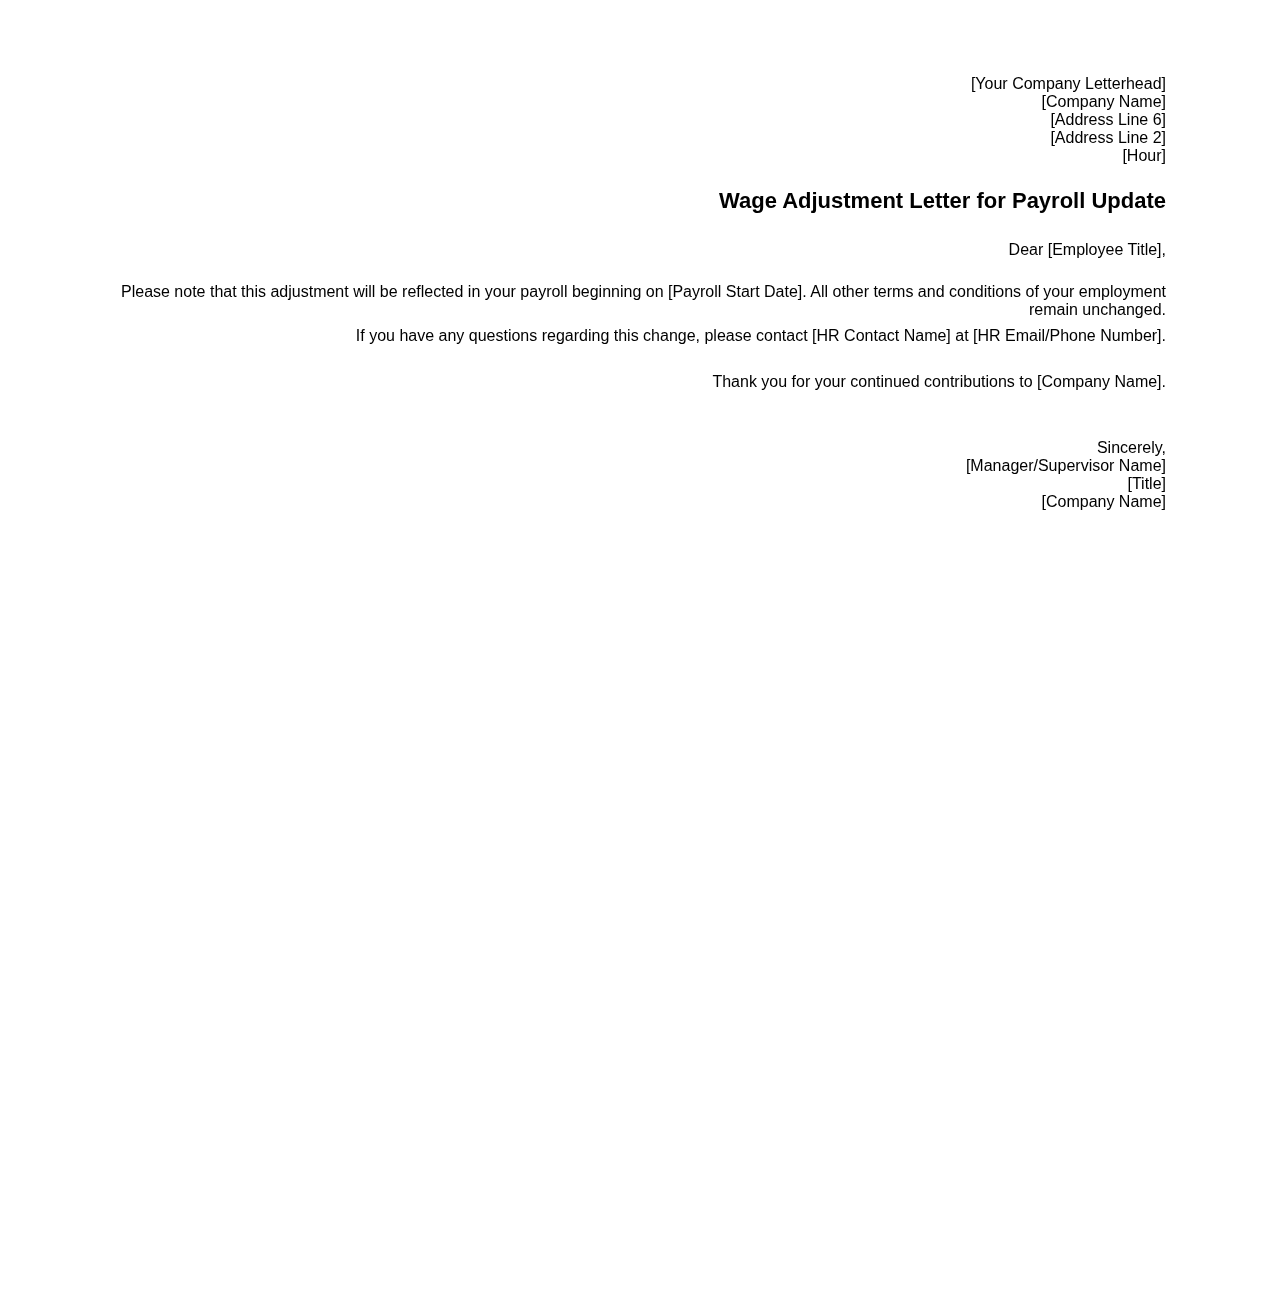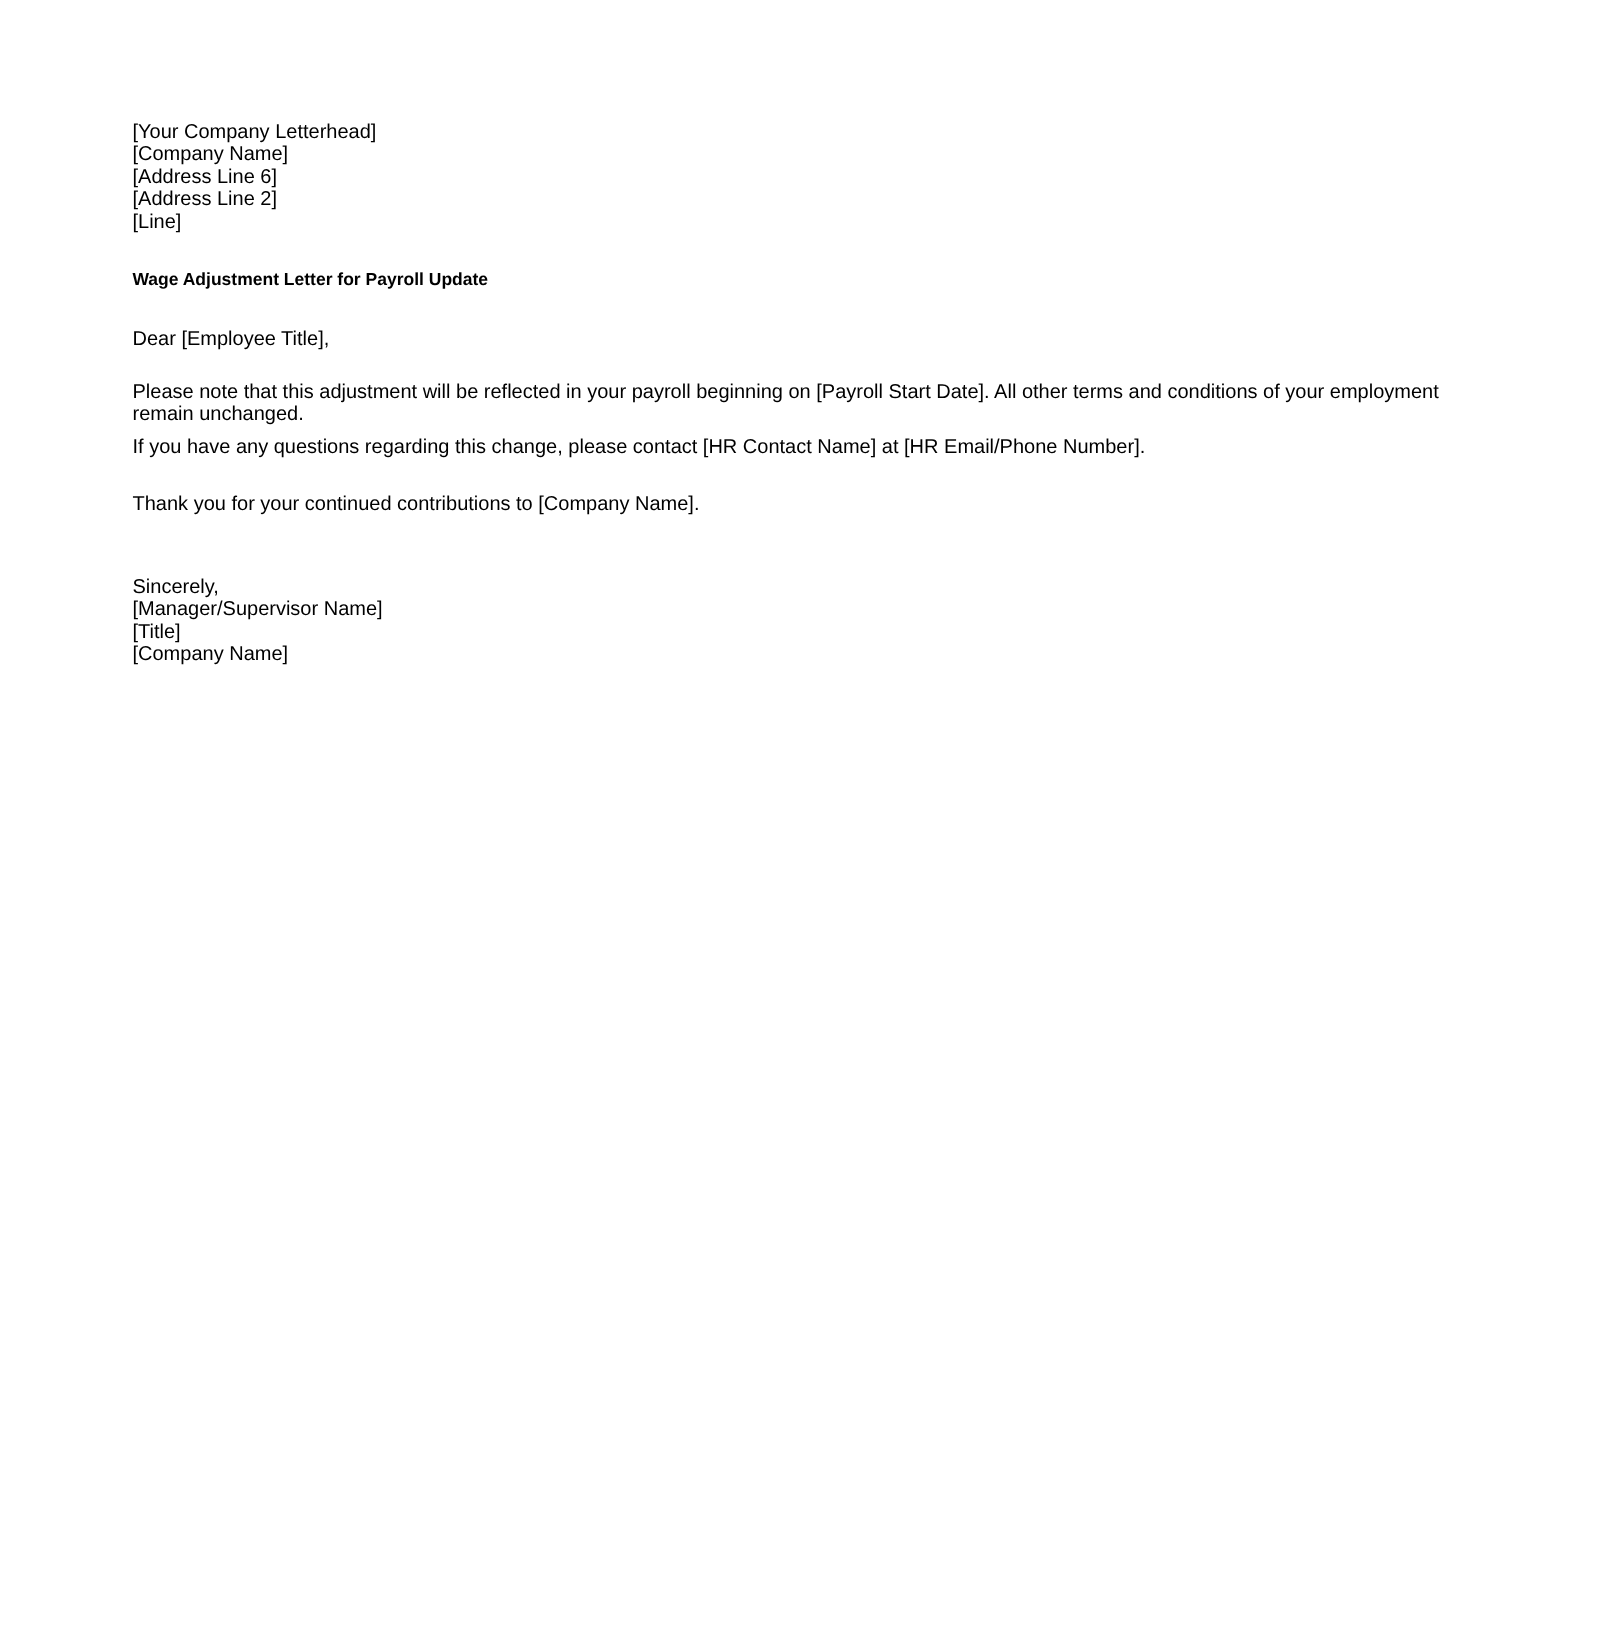--- a/index.html
+++ b/index.html
@@ -1,32 +1,32 @@
 <!DOCTYPE html>
 <html><head>
 <meta charset="utf-8">
 <style>
   html, body { margin: 0; padding: 0; background: #ffffff; }
   body { width: 1278px; height: 1300px; position: relative; font-family: "Liberation Sans", sans-serif; color: #000; font-size: 16px; line-height: 18px; }
-  .page { position: absolute; left: 106px; top: 97px; width: 1060px; }
+  .page { position: absolute; left: 106px; top: 75px; width: 1060px; text-align: right; }
   .block { margin: 0; }
   .line { display: block; white-space: nowrap; }
-  h1 { font-size: 14px; font-weight: bold; margin: 0; line-height: 26px; }
+  h1 { font-size: 22px; font-weight: bold; margin: 0; line-height: 26px; }
   p { margin: 0; }
 </style>
 </head>
 <body>
 
 <div class="page">
   <div class="block">
     <span class="line">[Your Company Letterhead]</span>
     <span class="line">[Company Name]</span>
     <span class="line">[Address Line 6]</span>
     <span class="line">[Address Line 2]</span>
-    <span class="line">[Line]</span>
+    <span class="line">[Hour]</span>
   </div>
 
 
   <h1 style="margin-top:23px">Wage Adjustment Letter for Payroll Update</h1>
 
   <p style="margin-top:27px">Dear [Employee Title],</p>
 
   <p style="margin-top:24px">Please note that this adjustment will be reflected in your payroll beginning on [Payroll Start Date]. All other terms and conditions of your employment remain unchanged.</p>
   <p style="margin-top:8px">If you have any questions regarding this change, please contact [HR Contact Name] at [HR Email/Phone Number].</p>
   <p style="margin-top:28px">Thank you for your continued contributions to [Company Name].</p>

